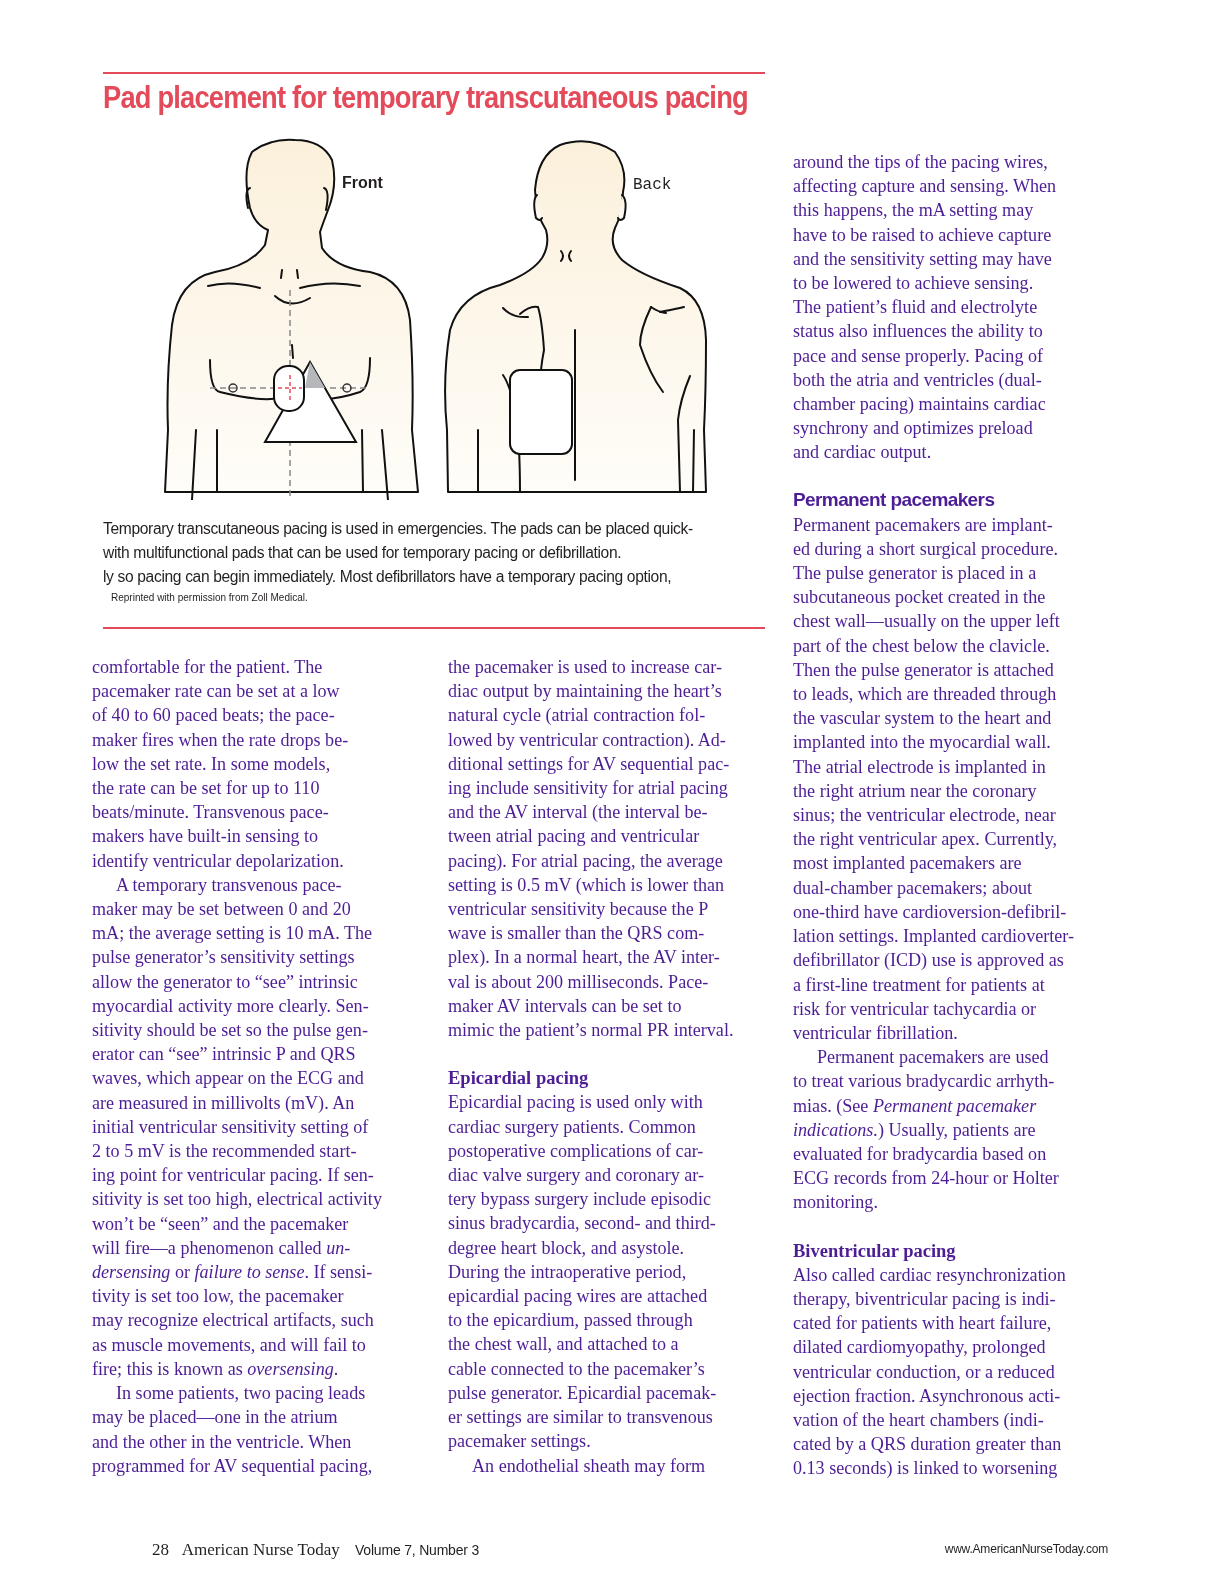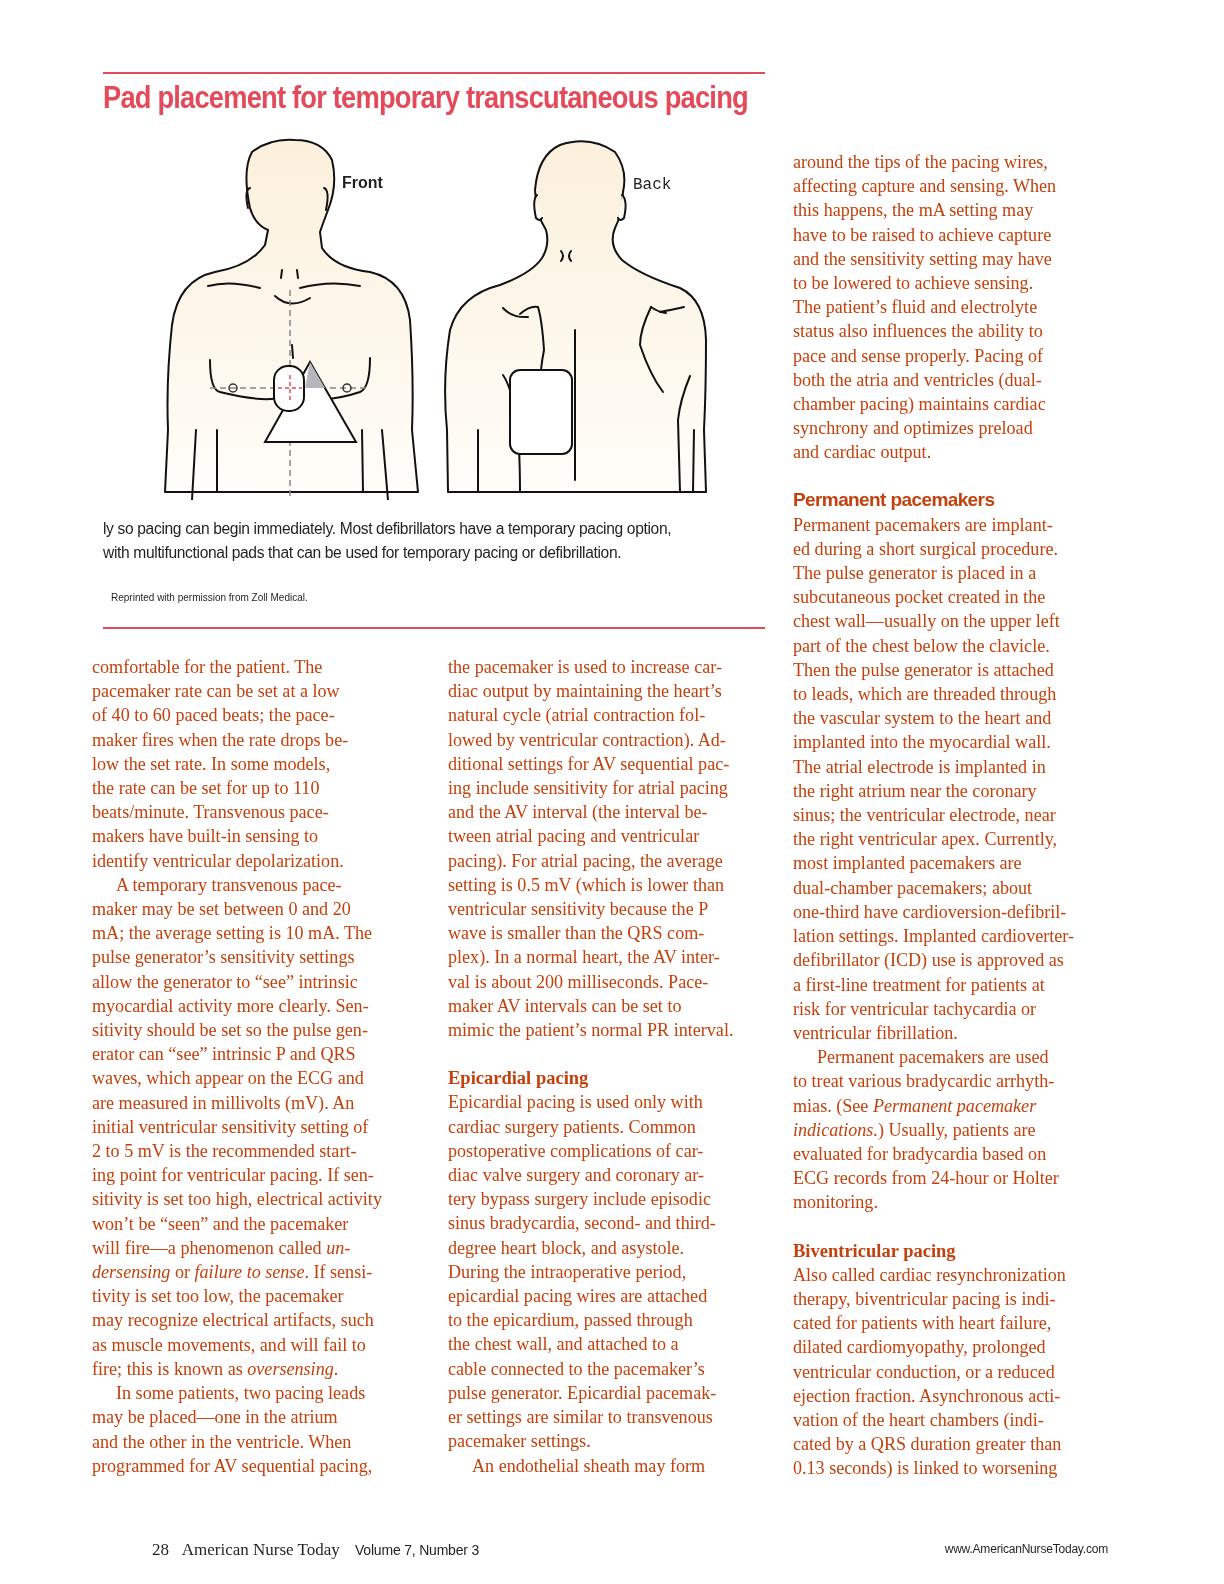--- a/index.html
+++ b/index.html
@@ -6,21 +6,21 @@
   body { width:1224px; height:1584px; position:relative; overflow:hidden; color:#231f20; }
   .rule { position:absolute; height:2px; background:#e34b5b; }
   .title { position:absolute; left:103px; top:80px; font-family:"Liberation Sans", sans-serif; font-weight:bold;
            font-size:31px; color:#e34b5b; letter-spacing:-0.9px; transform:scaleX(0.88); transform-origin:left top; white-space:nowrap; }
   .figure { position:absolute; left:160px; top:130px; width:610px; height:370px; }
   .fig-label { position:absolute; font-family:"Liberation Sans", sans-serif; font-size:16px; color:#231f20; }
   .caption { position:absolute; left:103px; top:517px; width:670px; font-family:"Liberation Sans", sans-serif;
              font-size:15.6px; line-height:24px; color:#231f20; letter-spacing:-0.35px; }
   .caption p { margin:0; }
   .credit { position:absolute; left:103px; top:592px; font-family:"Liberation Sans", sans-serif; font-size:10px; color:#231f20;margin-left:8px; }
-  .col { position:absolute; font-family:"Liberation Serif", serif; font-size:18.1px; line-height:24.2px; color:#c2410c; }
+  .col { position:absolute; font-family:"Liberation Serif", serif; font-size:18.1px; line-height:24.2px; color:#4c1d95; }
   .col p { margin:0; }
   .indent { text-indent:24px; }
   .col-1 { left:92px; top:655px; width:316px; }
   .col-2 { left:448px; top:655px; width:318px; }
   .col-3 { left:793px; top:150px; width:316px; }
   .line { display:block; white-space:nowrap; }
   .subhead-sans { font-family:"Liberation Sans", sans-serif; font-weight:bold; font-size:19px; letter-spacing:-0.6px; display:block; margin-top:22px; line-height:26px; }
   .subhead-serif { font-family:"Liberation Serif", serif; font-weight:bold; font-size:18.5px; display:block; }
   .gap { display:block; height:24px; }
   .footer { position:absolute; top:1540px; font-size:15px; color:#231f20; }
@@ -97,22 +97,23 @@
       <path d="M533 362 L534 300"></path>
       <line x1="415" y1="200" x2="415" y2="350"></line>
     </g>
     <rect x="350" y="240" width="62" height="84" rx="10" fill="#fff" stroke="#111" stroke-width="2"></rect>
   </svg>
   <div class="fig-label" style="left:182px; top:44px;font-weight:bold;">Front</div>
   <div class="fig-label" style="left:473px; top:46px;font-family:Liberation Mono, monospace;">Back</div>
 </div>
 
 <div class="caption">
+  <p style="white-space:nowrap;">Temporary transcutaneous pacing is used in emergencies. The pads can be placed quick-</p>
+  <p style="white-space:nowrap;">with multifunctional pads that can be used for temporary pacing or defibrillation.</p>
   <p style="white-space:nowrap;">ly so pacing can begin immediately. Most defibrillators have a temporary pacing option,</p>
-  <p style="white-space:nowrap;">with multifunctional pads that can be used for temporary pacing or defibrillation.</p>
 </div>
 <div class="credit">Reprinted with permission from Zoll Medical.</div>
 <div class="rule" style="left:103px; top:627px; width:662px;"></div>
 
 <div class="col col-1">
   <p>
     <span class="line">comfortable for the patient. The</span>
     <span class="line">pacemaker rate can be set at a low</span>
     <span class="line">of 40 to 60 paced beats; the pace-</span>
     <span class="line">maker fires when the rate drops be-</span>

